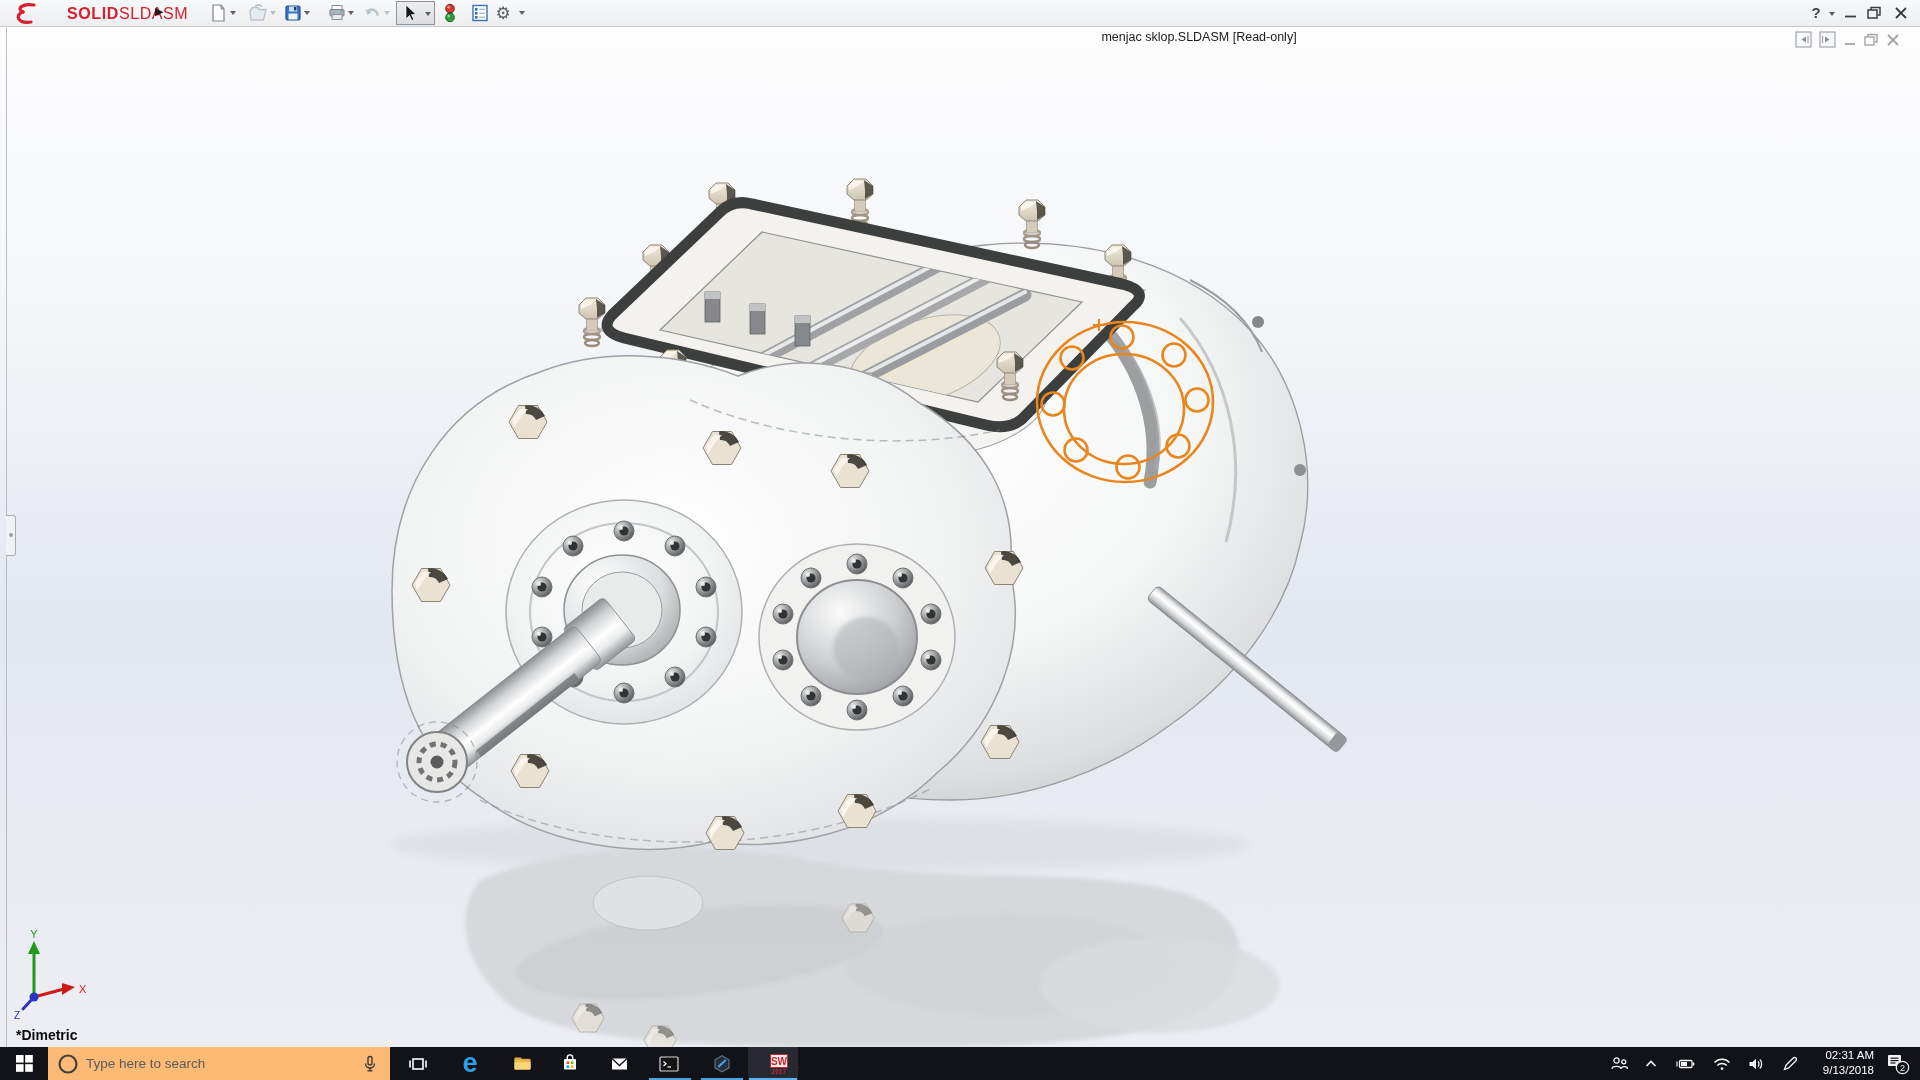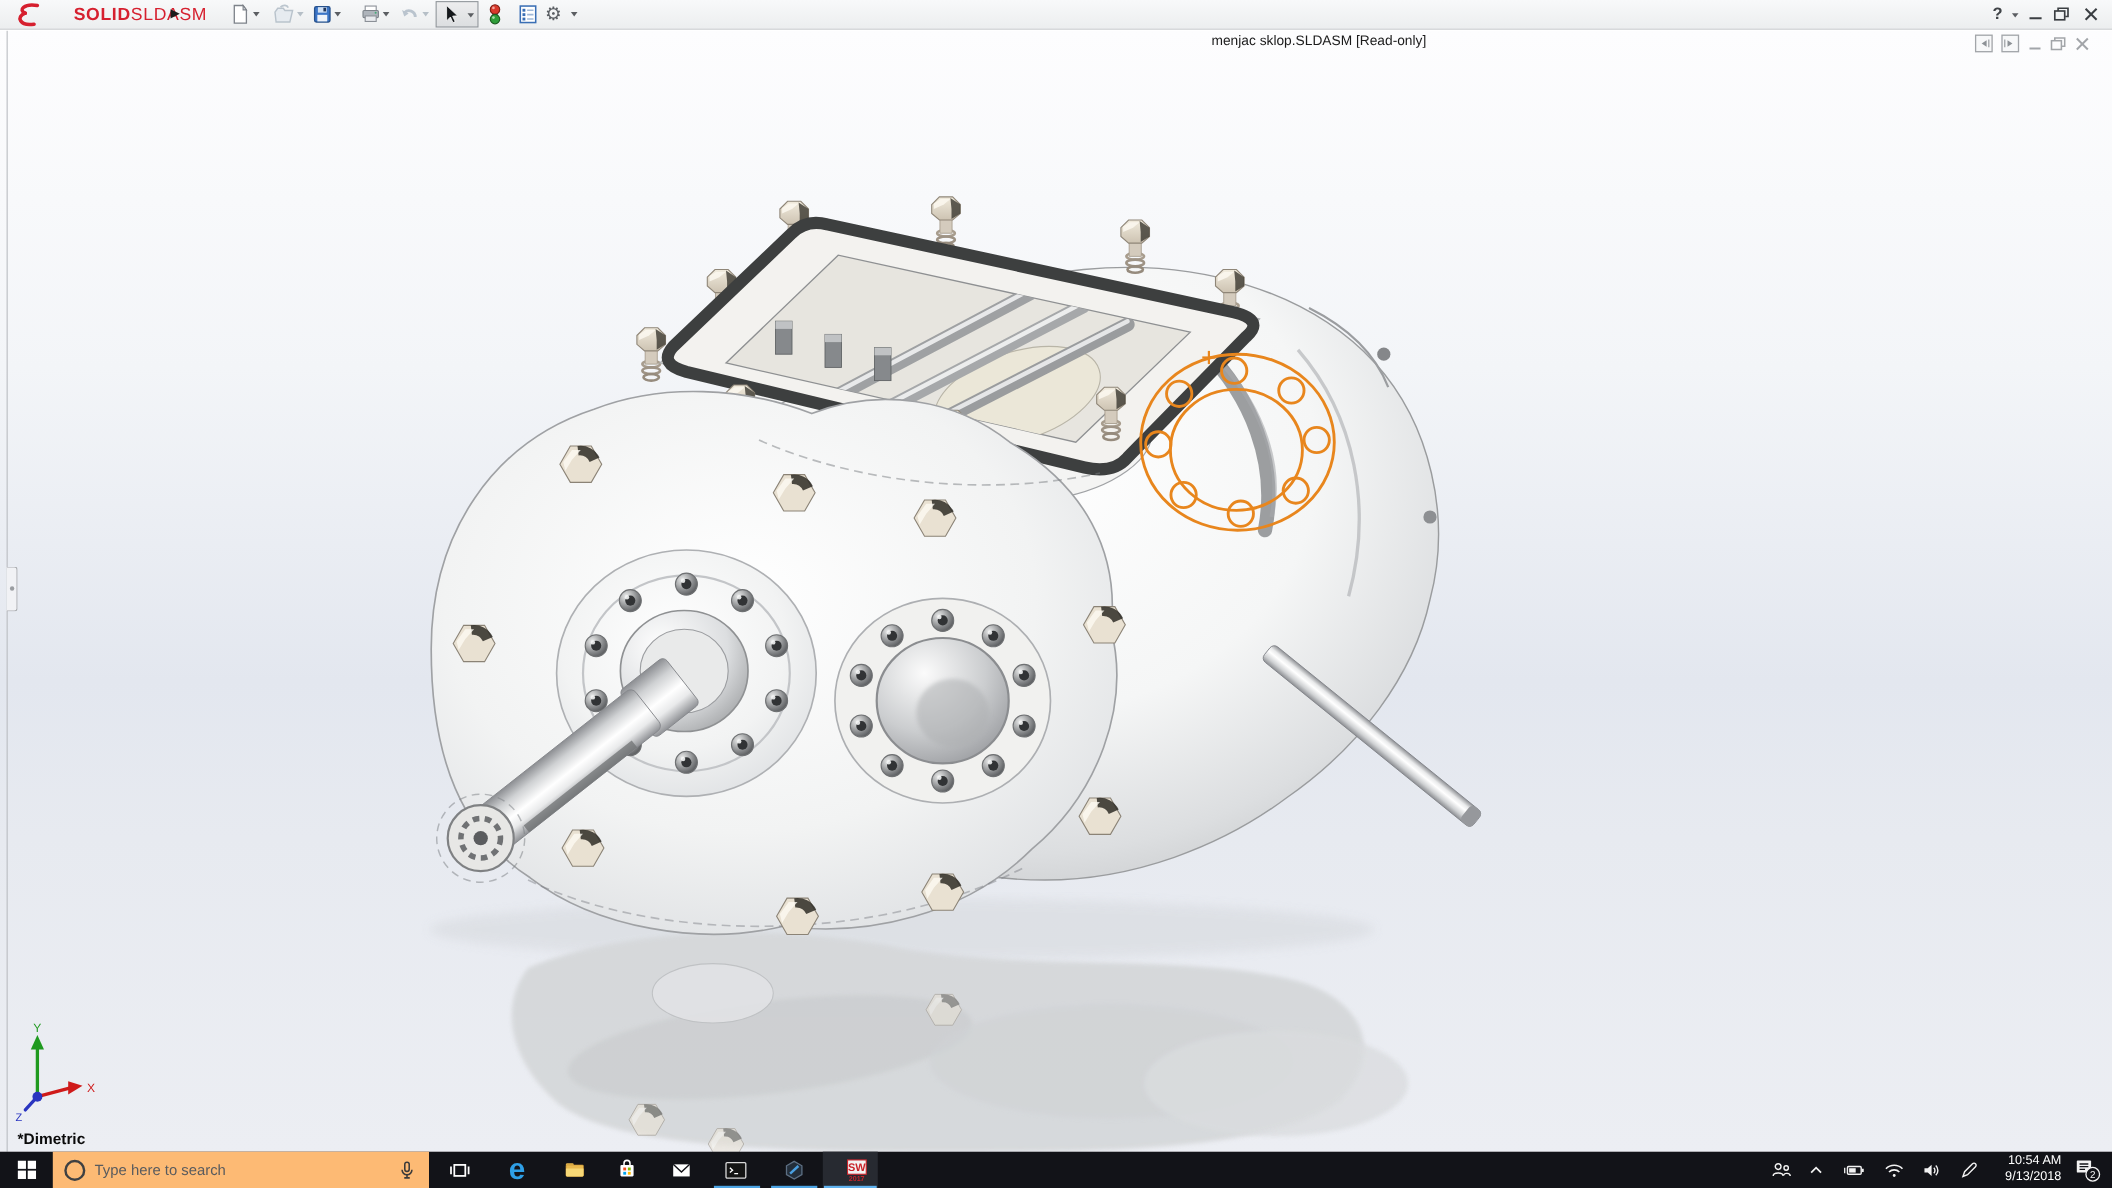--- a/index.html
+++ b/index.html
@@ -531,21 +531,21 @@
         <path d="M11 5.5 a3.5 3.5 0 0 1 0 5" fill="none" stroke="#f2f2f2" stroke-width="1.3"></path>
         <path d="M12.8 3.5 a6.3 6.3 0 0 1 0 9" fill="none" stroke="#f2f2f2" stroke-width="1.3"></path>
       </svg>
     </div>
     <div class="tb-cell" style="left:1774px;width:32px">
       <svg width="18" height="17" viewBox="0 0 18 17">
         <path d="M3.5 14.5 L5 10.2 L12.2 3 a1.9 1.9 0 0 1 2.7 2.7 L7.7 12.9 Z" fill="none" stroke="#f2f2f2" stroke-width="1.3"></path>
       </svg>
     </div>
     <div class="clock">
-      <div>10:54 AM</div>
+      <div>02:31 AM</div>
       <div>9/13/2018</div>
     </div>
     <div class="tb-cell" style="left:1878px;width:40px">
       <svg width="26" height="26" viewBox="0 0 26 26">
         <rect x="3" y="4" width="13" height="11" rx=".8" fill="#f2f2f2"></rect>
         <line x1="5.5" y1="7.2" x2="13.5" y2="7.2" stroke="#121318" stroke-width="1.2"></line>
         <line x1="5.5" y1="9.6" x2="13.5" y2="9.6" stroke="#121318" stroke-width="1.2"></line>
         <line x1="5.5" y1="12" x2="10.5" y2="12" stroke="#121318" stroke-width="1.2"></line>
         <circle cx="17.5" cy="16.5" r="6.2" fill="#121318" stroke="#f2f2f2" stroke-width="1.2"></circle>
         <text x="17.5" y="19.6" text-anchor="middle" font-size="9" fill="#f2f2f2">2</text>

